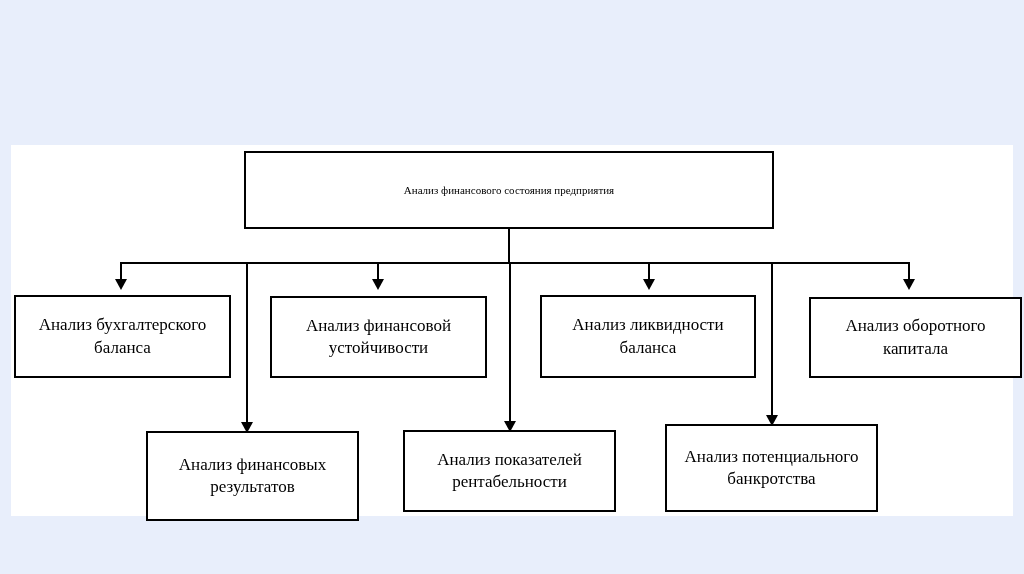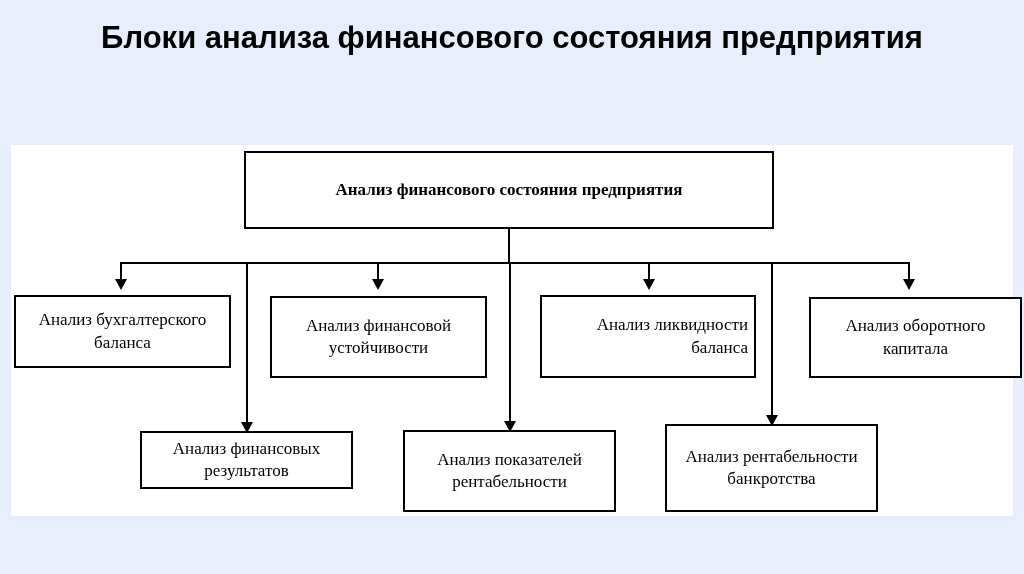--- a/index.html
+++ b/index.html
@@ -52,22 +52,21 @@
     align-items: center;
     justify-content: center;
     text-align: center;
     font-family: "Liberation Serif", "DejaVu Serif", serif;
     font-size: 17px;
     line-height: 1.30;
     color: #000000;
     padding: 2px 6px;
   }
   .node.root {
-    font-size: 17px;
-    font-weight: bold;
+    font-size: 11px;
   }
   
   .vline {
     position: absolute;
     width: 0;
     border-left: 2px solid #000000;
   }
   .hline {
     position: absolute;
     height: 0;
@@ -80,21 +79,20 @@
     border-left: 6px solid transparent;
     border-right: 6px solid transparent;
     border-top: 11px solid #000000;
   }
 </style>
 </head>
 <body>
 
 <div id="slide">
 
-  <div id="title">Блоки анализа финансового состояния предприятия</div>
 
   <div id="canvas">
 
     <div class="node root" style="left:233px; top:6px; width:530px; height:78px;">
       <span>Анализ финансового состояния предприятия</span>
     </div>
 
     <div class="vline" style="left:497px; top:84px; height:34px;"></div>
 
     <div class="hline" style="left:109px; top:117px; width:789px;"></div>
@@ -104,51 +102,51 @@
 
     <div class="vline" style="left:366px; top:117px; height:20px;"></div>
     <div class="arrowhead" style="left:361px; top:134px;"></div>
 
     <div class="vline" style="left:637px; top:117px; height:20px;"></div>
     <div class="arrowhead" style="left:632px; top:134px;"></div>
 
     <div class="vline" style="left:897px; top:117px; height:20px;"></div>
     <div class="arrowhead" style="left:892px; top:134px;"></div>
 
-    <div class="node" style="left:3px; top:150px; width:217px; height:73px;">
+    <div class="node" style="left:3px; top:150px; width:217px; height:83px;">
       <span>Анализ бухгалтерского баланса</span>
     </div>
 
     <div class="node" style="left:259px; top:151px; width:217px; height:82px;text-align:center;">
       <span>Анализ финансовой устойчивости</span>
     </div>
 
-    <div class="node" style="left:529px; top:150px; width:216px; height:83px;text-align:right;">
+    <div class="node" style="left:529px; top:150px; width:216px; height:83px;">
       <span>Анализ ликвидности баланса</span>
     </div>
 
     <div class="node" style="left:791px; top:152px; width:213px; height:81px;margin-left:7px;">
       <span>Анализ оборотного капитала</span>
     </div>
 
     <div class="vline" style="left:235px; top:117px; height:165px;"></div>
     <div class="arrowhead" style="left:230px; top:277px;"></div>
 
     <div class="vline" style="left:498px; top:117px; height:164px;"></div>
     <div class="arrowhead" style="left:493px; top:276px;"></div>
 
     <div class="vline" style="left:760px; top:117px; height:158px;"></div>
     <div class="arrowhead" style="left:755px; top:270px;"></div>
 
-    <div class="node" style="left:129px; top:286px; width:213px; height:58px;">
+    <div class="node" style="left:135px; top:286px; width:213px; height:90px;">
       <span>Анализ финансовых результатов</span>
     </div>
 
     <div class="node" style="left:392px; top:285px; width:213px; height:82px;text-align:center;">
       <span>Анализ показателей рентабельности</span>
     </div>
 
     <div class="node" style="left:654px; top:279px; width:213px; height:88px;">
-      <span>Анализ рентабельности банкротства</span>
+      <span>Анализ потенциального банкротства</span>
     </div>
 
   </div>
 </div>
 
 </body></html>

